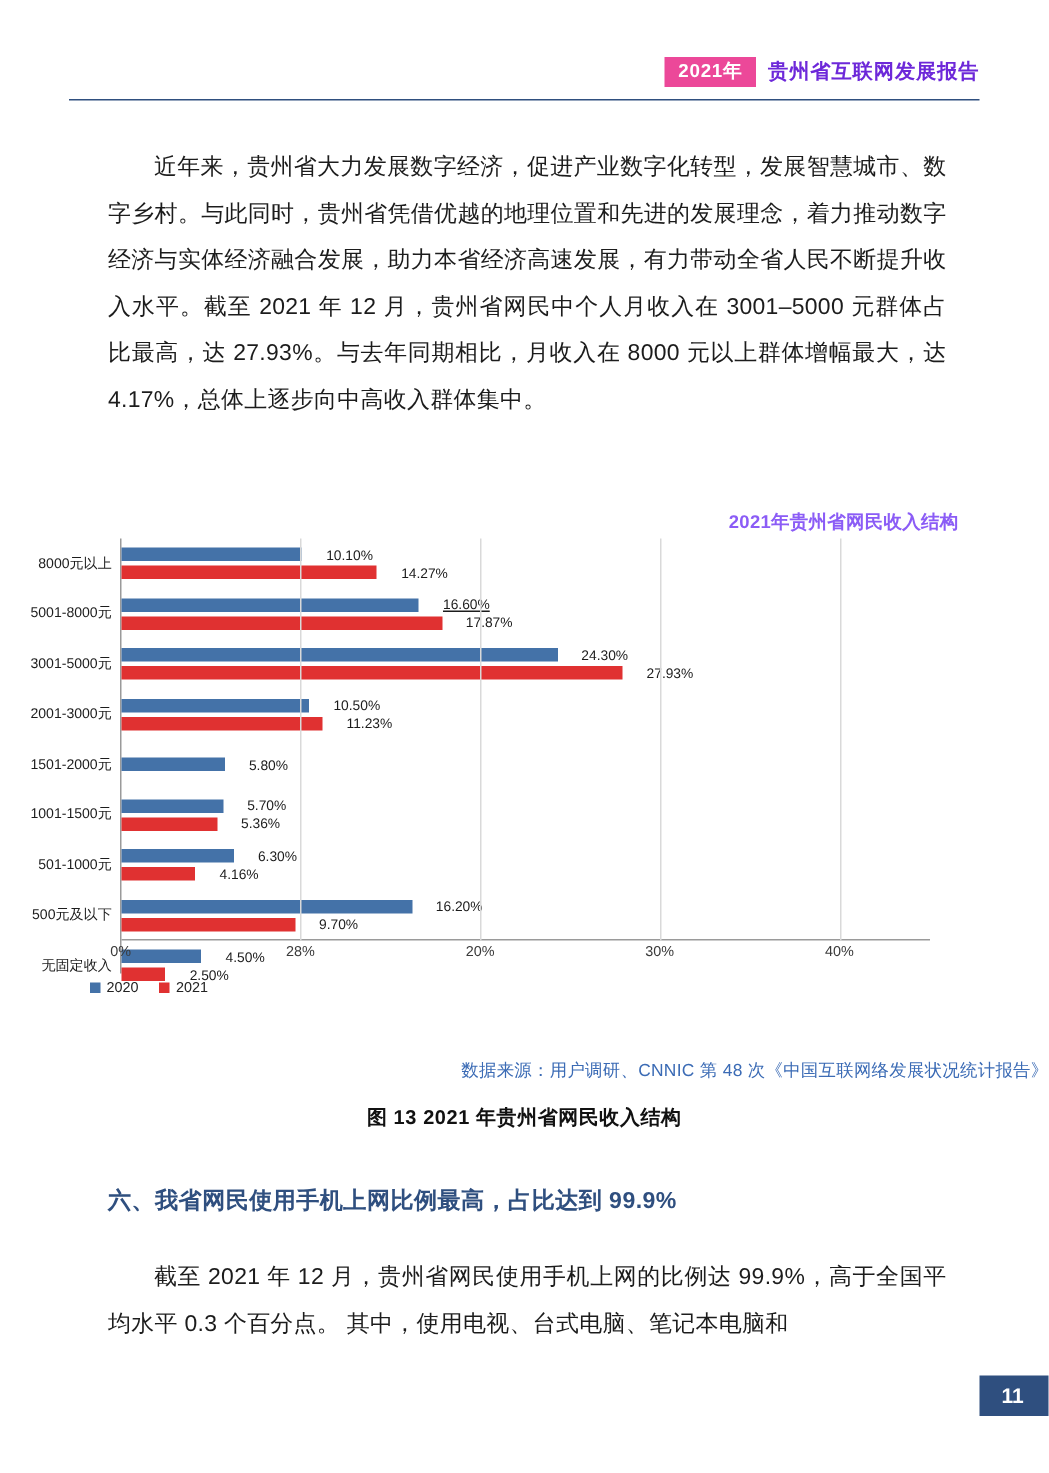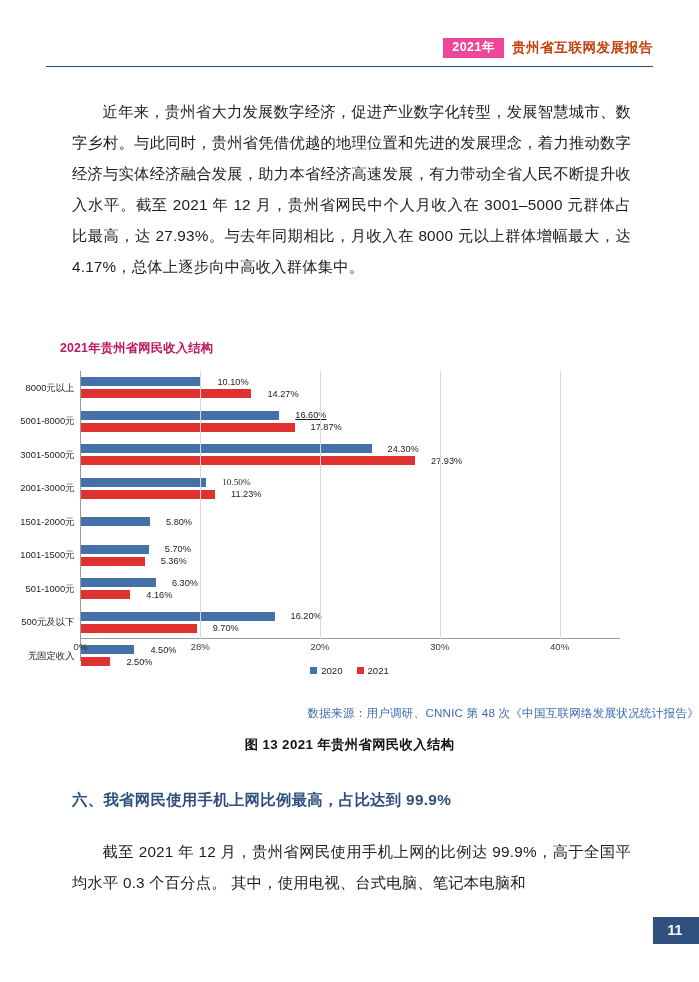--- a/index.html
+++ b/index.html
@@ -28,21 +28,21 @@
   .header-badge {
     background: #ec4899;
     color: #ffffff;
     font-size: 12.5px;
     font-weight: bold;
     padding: 3px 9px 4px 9px;
     letter-spacing: 0.5px;
     line-height: 1;
   }
   .header-title {
-    color: #c2410c;
+    color: #6d28d9;
     font-size: 13.5px;
     font-weight: bold;
     letter-spacing: 0.6px;
   }
   .header-rule {
     position: absolute;
     top: 66px; left: 46px; right: 46px;
     height: 1px; background: #2f4f7f;
   }
 
@@ -61,25 +61,25 @@
   .bodytext p { margin: 0; text-indent: 2em; }
 
   
   .chart-wrap {
     position: absolute;
     left: 60px; right: 60px;
     top: 340px;
     height: 340px;
   }
   .chart-title {
-    text-align: left;
+    text-align: right;
     font-size: 12.3px;
     font-weight: bold;
-    color: #be185d;
-    margin-bottom: 14px;
+    color: #8b5cf6;
+    margin-bottom: 2px;
     letter-spacing: 0.2px;
   }
   .chart-area {
     position: relative;
     margin: 0 auto;
     width: 540px;
     height: 290px;
     border-left: 1px solid #9a9a9a;
   }
   
@@ -131,21 +131,21 @@
   .bar .val {
     position: absolute;
     top: 50%; transform: translateY(-50%);
     font-size: 9.2px;
     color: #1c1c1c;
     white-space: nowrap;
     padding-left: 16px;
     text-align: right;
   }
   .legend {
-    display: flex; justify-content: center; align-items: center;
+    display: flex; justify-content: flex-start; align-items: center;
     gap: 14px; margin-top: 4px;
     font-size: 9.6px; color: #222;
   }
   .legend .item { display: flex; align-items: center; gap: 4px; }
   .legend .swatch { width: 7px; height: 7px; display: inline-block; }
 
   
   .source {
     position: absolute;
     left: 0; right: 0;
@@ -253,21 +253,21 @@
             </div>
             <div class="bar b2021">
               <div class="fill" style="width: 62.0667%; background: rgb(224, 49, 49);"></div>
               <span class="val" style="left: 62.0667%;">27.93%</span>
             </div>
           </div>
           <div class="row">
             <span class="cat-label">2001-3000元</span>
             <div class="bar b2020">
               <div class="fill" style="width: 23.3333%; background: rgb(68, 114, 168);"></div>
-              <span class="val" style="left: 23.3333%; font-family: Liberation Serif, serif;">10.50%</span>
+              <span class="val" style="left: 23.3333%;">10.50%</span>
             </div>
             <div class="bar b2021">
               <div class="fill" style="width: 24.9556%; background: rgb(224, 49, 49);"></div>
               <span class="val" style="left: 24.9556%;">11.23%</span>
             </div>
           </div>
           <div class="row">
             <span class="cat-label">1501-2000元</span>
             <div class="bar b2020">
               <div class="fill" style="width: 12.8889%; background: rgb(68, 114, 168);"></div>

